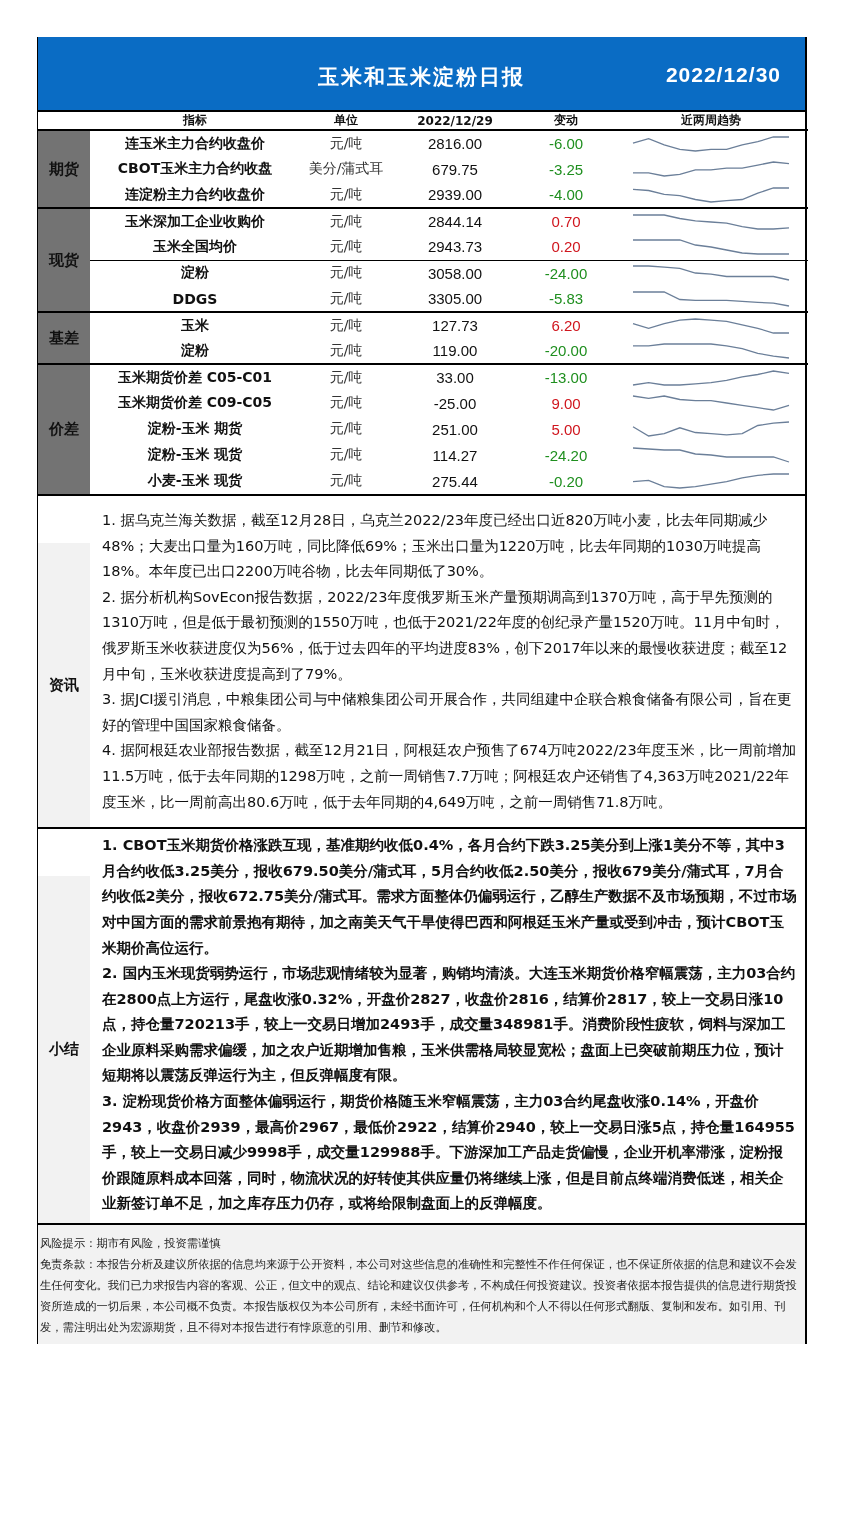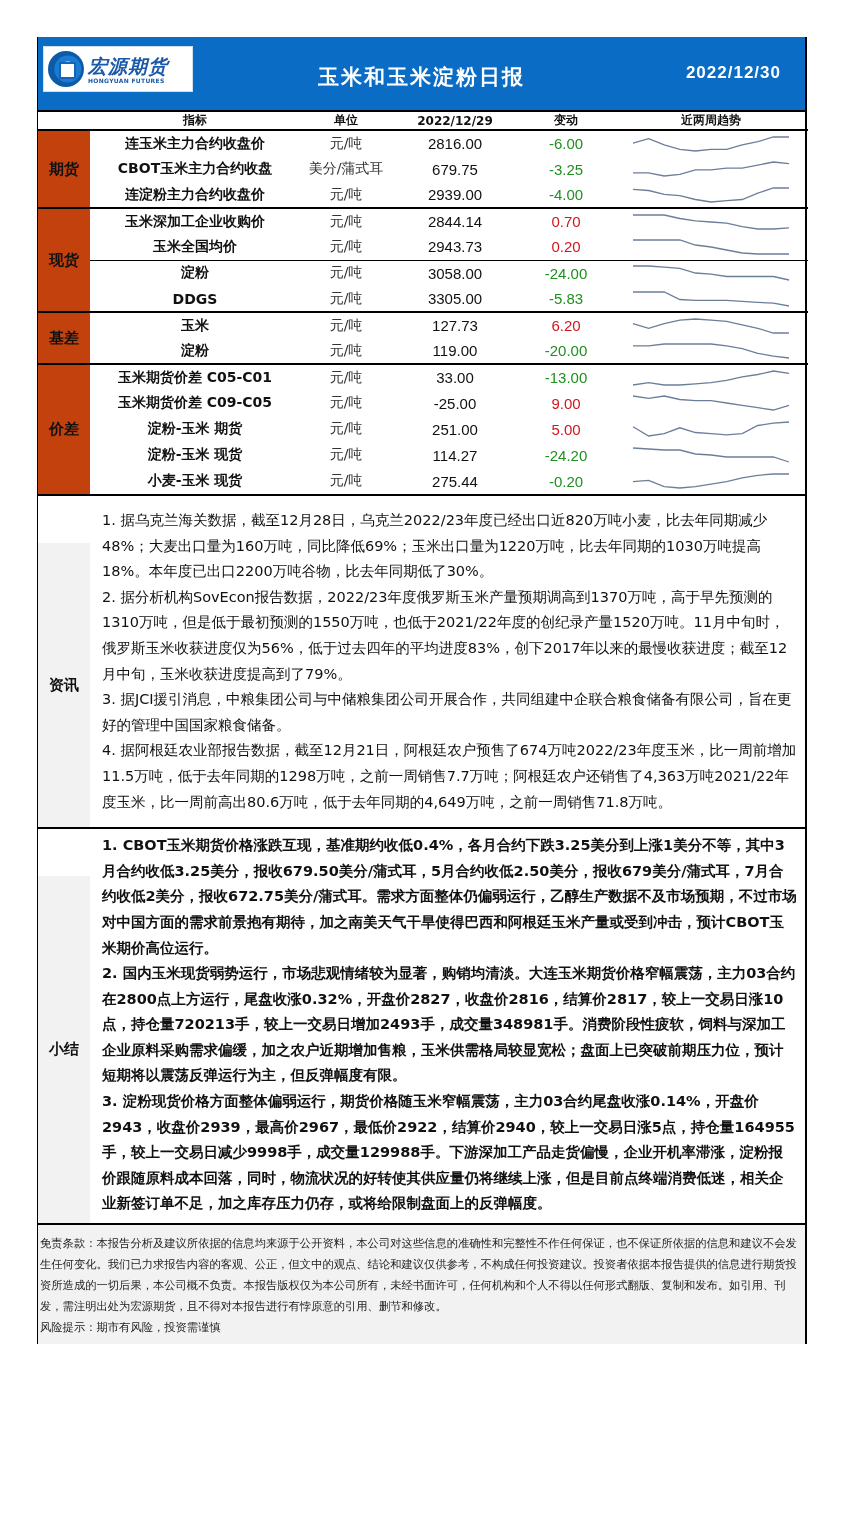--- a/index.html
+++ b/index.html
@@ -6,27 +6,27 @@
   body { background: #ffffff; width: 843px; height: 1514px; position: relative; font-family: "DejaVu Sans", "Liberation Sans", sans-serif; color: #111; }
   .page { position: absolute; left: 37px; top: 37px; width: 770px; border-left: 1px solid #000; border-right: 2px solid #000; }
   .header { height: 73px; background: #0a6cc4; position: relative; }
   .logo { position: absolute; left: 5px; top: 9px; width: 150px; height: 46px; background: #fff; border: 1px solid #cfe0f2; display: flex; align-items: center; }
   .logo-mark { width: 36px; height: 36px; margin-left: 4px; border-radius: 50%; background: radial-gradient(circle at 55% 50%, #ffffff 0 7px, #1a7bd0 8px 13px, #0c5aa8 14px 18px); position: relative; }
   .logo-mark::after { content: ""; position: absolute; left: 11px; top: 11px; width: 13px; height: 13px; background: #fff; border: 2px solid #1464b8; }
   .logo-text { margin-left: 4px; display: flex; flex-direction: column; }
   .logo-cn { font-size: 19px; font-weight: bold; color: #1a5aa8; letter-spacing: 1px; line-height: 22px; font-style: italic; }
   .logo-en { font-size: 6px; font-weight: bold; color: #1a5aa8; letter-spacing: 0.3px; }
   .title { position: absolute; left: 280px; top: 26px; font-size: 21px; font-weight: bold; color: #ffffff; letter-spacing: 2px; }
-  .date { position: absolute; right: 24px; top: 26px; font-size: 17px; font-weight: bold; color: #fff; letter-spacing: 1px; font-family: "Liberation Sans", sans-serif; }
+  .date { position: absolute; right: 24px; top: 26px; font-size: 21px; font-weight: bold; color: #fff; letter-spacing: 1px; font-family: "Liberation Sans", sans-serif; }
   .header-bottom { height: 2px; background: #000; }
 
   table.data { width: 100%; border-collapse: collapse; table-layout: fixed; font-size: 14px; }
   table.data td, table.data th { height: 26px; padding: 0; text-align: center; vertical-align: middle; white-space: nowrap; overflow: hidden; }
   table.data th { font-weight: bold; font-size: 12px; border-bottom: 2px solid #000; height: 15px; }
-  .cat { background: #c2410c; font-weight: bold; font-size: 15px; }
+  .cat { background: #737373; font-weight: bold; font-size: 15px; }
   .ind { font-weight: bold; }
   .unit { color: #333; }
   .val { font-family: "Liberation Sans", sans-serif; font-size: 15px; }
   .chg { font-family: "Liberation Sans", sans-serif; font-size: 15px; }
   .neg { color: #1f8f1f; }
   .pos { color: #d0161e; }
   tr.sep-strong td { border-top: 2px solid #000; }
   .spark svg { display: block; margin: 0 auto; }
 
   .section { display: flex; border-top: 2px solid #000; }
@@ -36,27 +36,20 @@
   .sec-body p { margin: 0; }
 
   .disclaimer { border-top: 2px solid #000; background: #f2f2f2; padding: 8px 6px 6px 2px; font-size: 11.3px; line-height: 21px; color: #222; }
   .contact { border-top: 2px solid #000; border-bottom: 2px solid #000; height: 28px; text-align: right; padding-right: 12px; font-style: italic; font-size: 16px; line-height: 26px; color: #222; font-family: "Liberation Sans", sans-serif; }
 </style>
 </head>
 <body>
 
 <div class="page">
   <div class="header">
-    <div class="logo">
-      <div class="logo-mark"></div>
-      <div class="logo-text">
-        <span class="logo-cn">宏源期货</span>
-        <span class="logo-en">HONGYUAN FUTURES</span>
-      </div>
-    </div>
     <div class="title">玉米和玉米淀粉日报</div>
     <div class="date">2022/12/30</div>
   </div>
   <div class="header-bottom"></div>
 
   <table class="data">
     <colgroup>
       <col style="width:52px">
         <col style="width:210px">
         <col style="width:92px">
@@ -249,16 +242,16 @@
   <div class="section">
     <div class="sec-label">小结</div>
     <div class="sec-body bold">
       <p>1. CBOT玉米期货价格涨跌互现，基准期约收低0.4%，各月合约下跌3.25美分到上涨1美分不等，其中3月合约收低3.25美分，报收679.50美分/蒲式耳，5月合约收低2.50美分，报收679美分/蒲式耳，7月合约收低2美分，报收672.75美分/蒲式耳。需求方面整体仍偏弱运行，乙醇生产数据不及市场预期，不过市场对中国方面的需求前景抱有期待，加之南美天气干旱使得巴西和阿根廷玉米产量或受到冲击，预计CBOT玉米期价高位运行。</p>
       <p>2. 国内玉米现货弱势运行，市场悲观情绪较为显著，购销均清淡。大连玉米期货价格窄幅震荡，主力03合约在2800点上方运行，尾盘收涨0.32%，开盘价2827，收盘价2816，结算价2817，较上一交易日涨10点，持仓量720213手，较上一交易日增加2493手，成交量348981手。消费阶段性疲软，饲料与深加工企业原料采购需求偏缓，加之农户近期增加售粮，玉米供需格局较显宽松；盘面上已突破前期压力位，预计短期将以震荡反弹运行为主，但反弹幅度有限。</p>
       <p>3. 淀粉现货价格方面整体偏弱运行，期货价格随玉米窄幅震荡，主力03合约尾盘收涨0.14%，开盘价2943，收盘价2939，最高价2967，最低价2922，结算价2940，较上一交易日涨5点，持仓量164955手，较上一交易日减少9998手，成交量129988手。下游深加工产品走货偏慢，企业开机率滞涨，淀粉报价跟随原料成本回落，同时，物流状况的好转使其供应量仍将继续上涨，但是目前点终端消费低迷，相关企业新签订单不足，加之库存压力仍存，或将给限制盘面上的反弹幅度。</p>
     </div>
   </div>
 
   <div class="disclaimer">
+    <p>风险提示：期市有风险，投资需谨慎</p>
     <p>免责条款：本报告分析及建议所依据的信息均来源于公开资料，本公司对这些信息的准确性和完整性不作任何保证，也不保证所依据的信息和建议不会发生任何变化。我们已力求报告内容的客观、公正，但文中的观点、结论和建议仅供参考，不构成任何投资建议。投资者依据本报告提供的信息进行期货投资所造成的一切后果，本公司概不负责。本报告版权仅为本公司所有，未经书面许可，任何机构和个人不得以任何形式翻版、复制和发布。如引用、刊发，需注明出处为宏源期货，且不得对本报告进行有悖原意的引用、删节和修改。</p>
-    <p>风险提示：期市有风险，投资需谨慎</p>
   </div>
 </div>
 
 </body></html>

